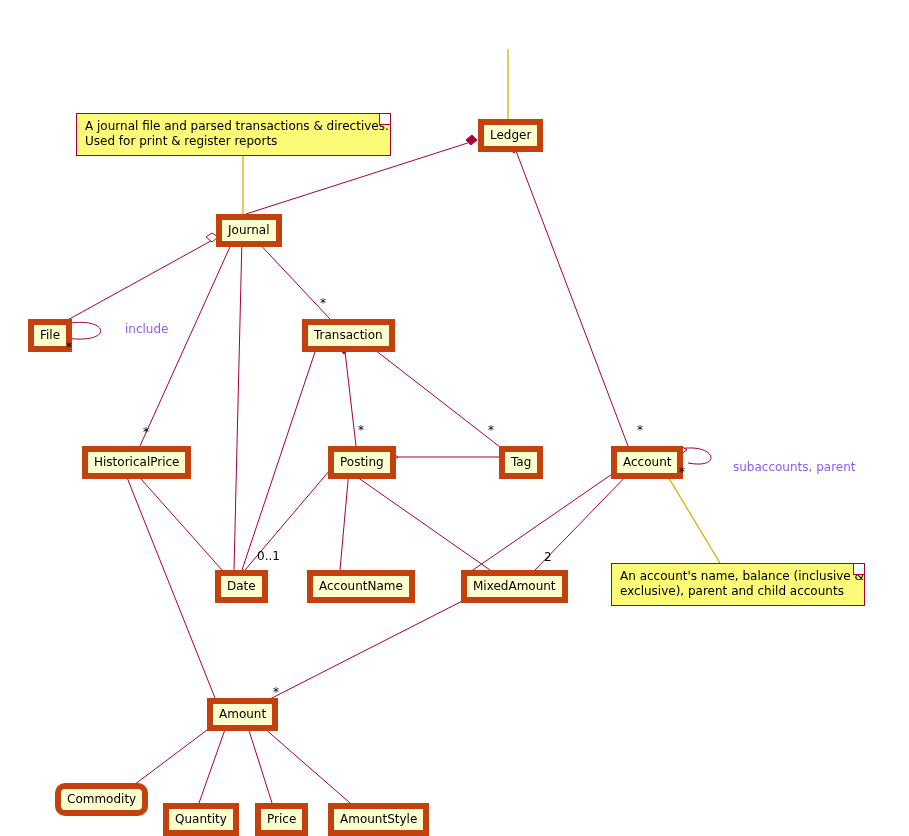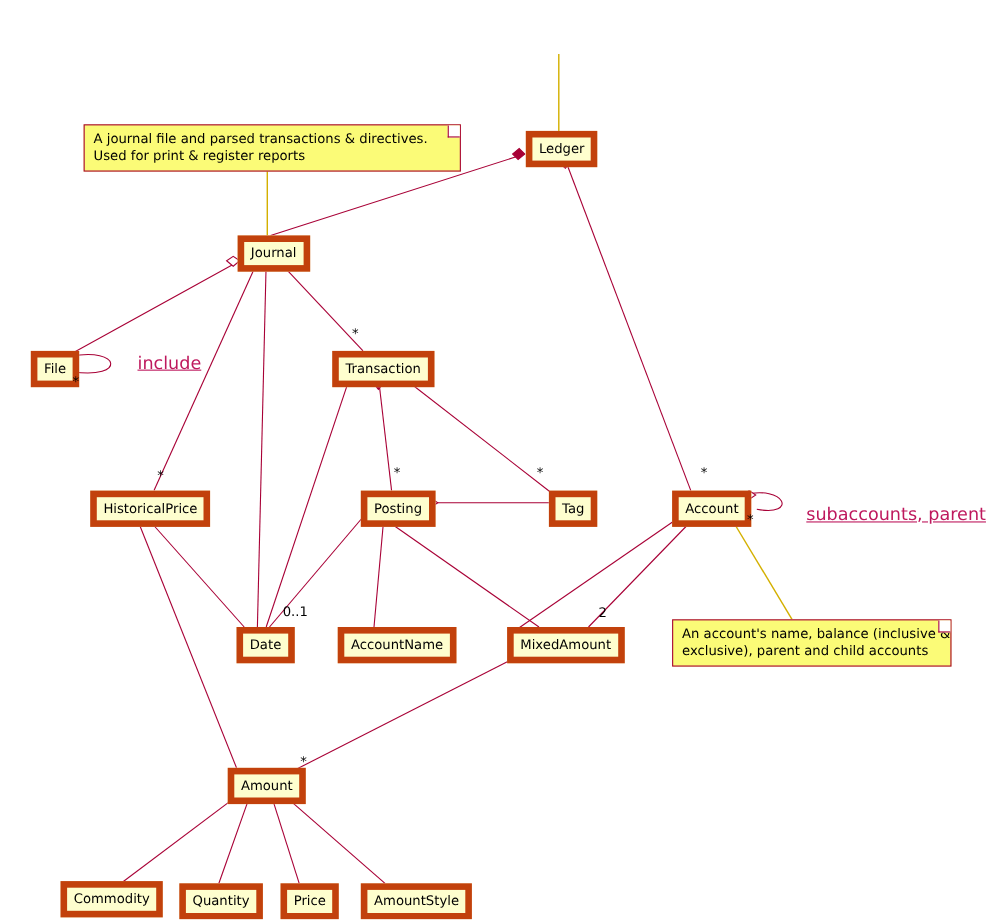--- a/index.html
+++ b/index.html
@@ -52,25 +52,24 @@
     right: 0;
     top: 0;
     width: 10px;
     height: 10px;
     background: #ffffff;
     border-left: 1px solid #A80036;
     border-bottom: 1px solid #A80036;
   }
   .label {
     position: absolute;
-    color: #be185d;
-    font-size: 16px;
+    color: #8b5cf6;
+    font-size: 12px;
     line-height: 13px;
     white-space: nowrap;
-    text-decoration: underline;
   }
   .mult {
     position: absolute;
     color: #000000;
     font-size: 12px;
     line-height: 13px;
     white-space: nowrap;
   }
 </style>
 </head>
@@ -157,26 +156,26 @@
   <div class="node" style="left:28px;top:319px;"><span>File</span></div>
   <div class="node" style="left:302px;top:319px;"><span>Transaction</span></div>
   <div class="node" style="left:82px;top:446px;"><span>HistoricalPrice</span></div>
   <div class="node" style="left:328px;top:446px;"><span>Posting</span></div>
   <div class="node" style="left:499px;top:446px;"><span>Tag</span></div>
   <div class="node" style="left:611px;top:446px;"><span>Account</span></div>
   <div class="node" style="left:215px;top:570px;"><span>Date</span></div>
   <div class="node" style="left:307px;top:570px;"><span>AccountName</span></div>
   <div class="node" style="left:461px;top:570px;"><span>MixedAmount</span></div>
   <div class="node" style="left:207px;top:698px;"><span>Amount</span></div>
-  <div class="node" style="left:55px;top:801px;"><span>Commodity</span></div>
+  <div class="node" style="left:55px;top:783px;border-radius:10px;"><span>Commodity</span></div>
   <div class="node" style="left:163px;top:803px;"><span>Quantity</span></div>
   <div class="node" style="left:255px;top:803px;"><span>Price</span></div>
   <div class="node" style="left:328px;top:803px;"><span>AmountStyle</span></div>
 
-  <div class="note" style="left:76px;top:113px;width:343px;"><span>A journal file and parsed transactions &amp; directives.
+  <div class="note" style="left:76px;top:113px;width:315px;"><span>A journal file and parsed transactions &amp; directives.
 Used for print &amp; register reports</span></div>
   <div class="note" style="left:611px;top:563px;width:254px;"><span>An account's name, balance (inclusive &amp;
 exclusive), parent and child accounts</span></div>
 
   <div class="label" style="left:125px;top:323px;">include</div>
   <div class="label" style="left:733px;top:449px;margin-top:12px;">subaccounts, parent</div>
 
   <div class="mult" style="left:66px;top:341px;">*</div>
   <div class="mult" style="left:320px;top:297px;">*</div>
   <div class="mult" style="left:143px;top:426px;">*</div>

